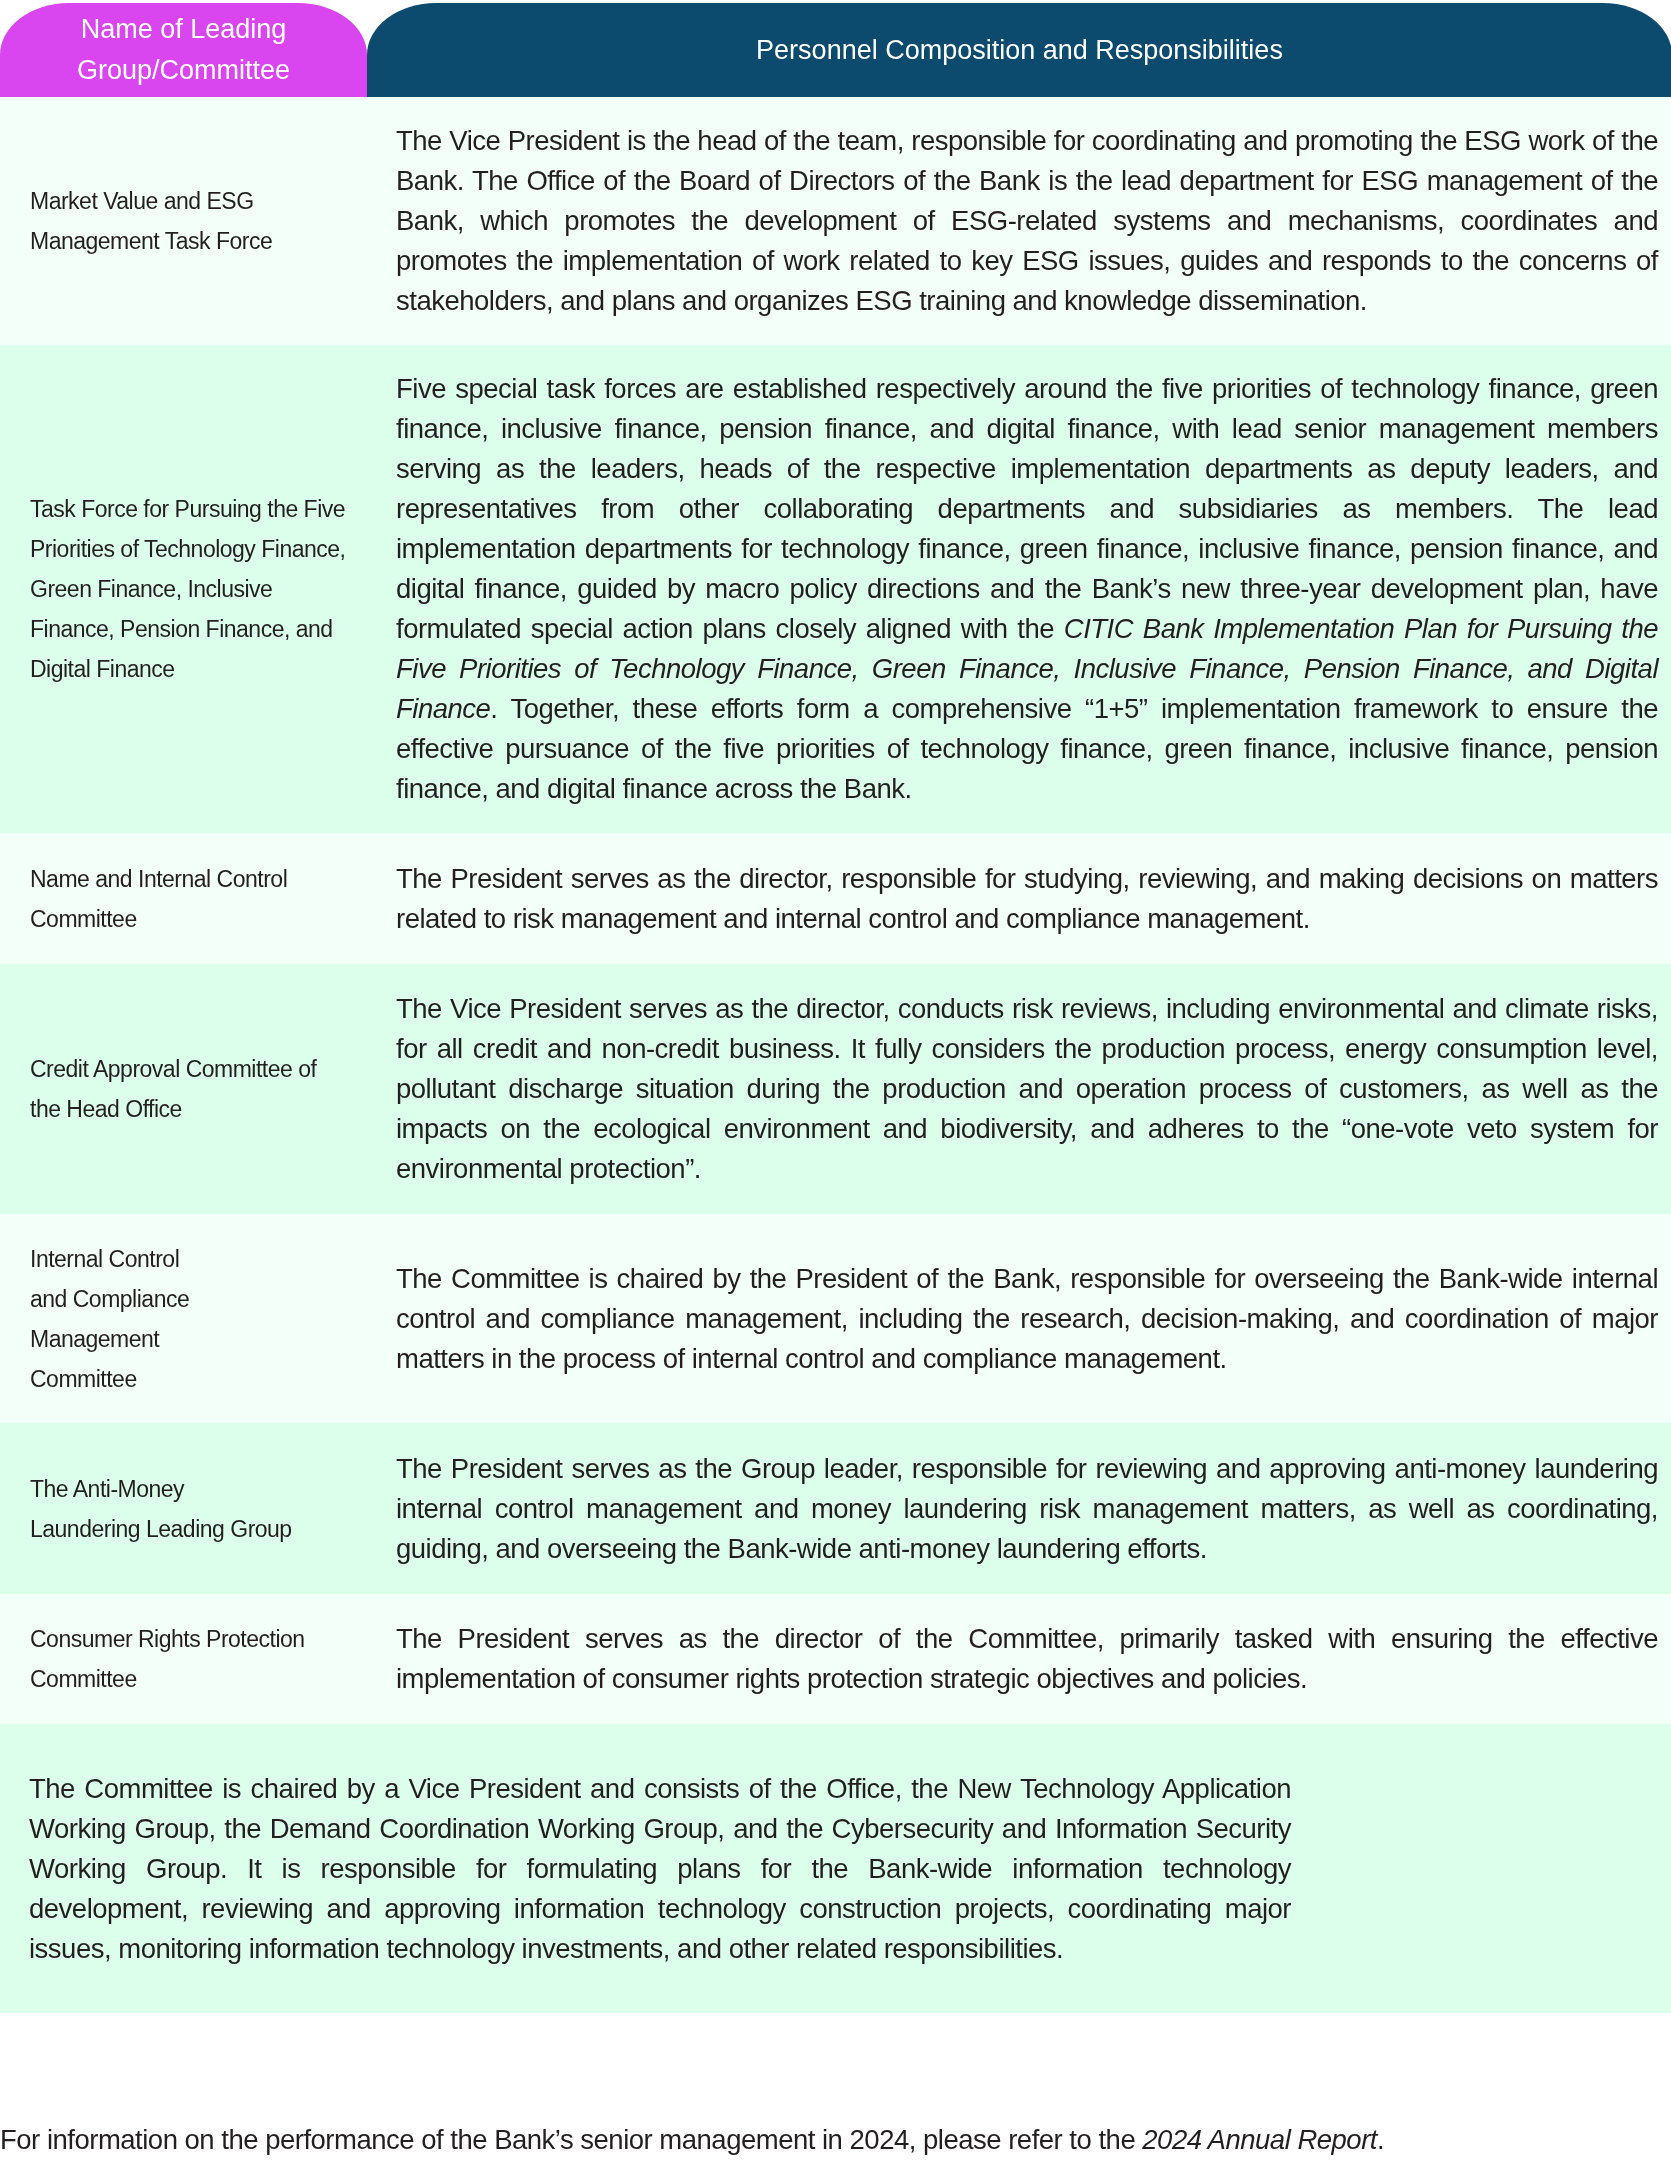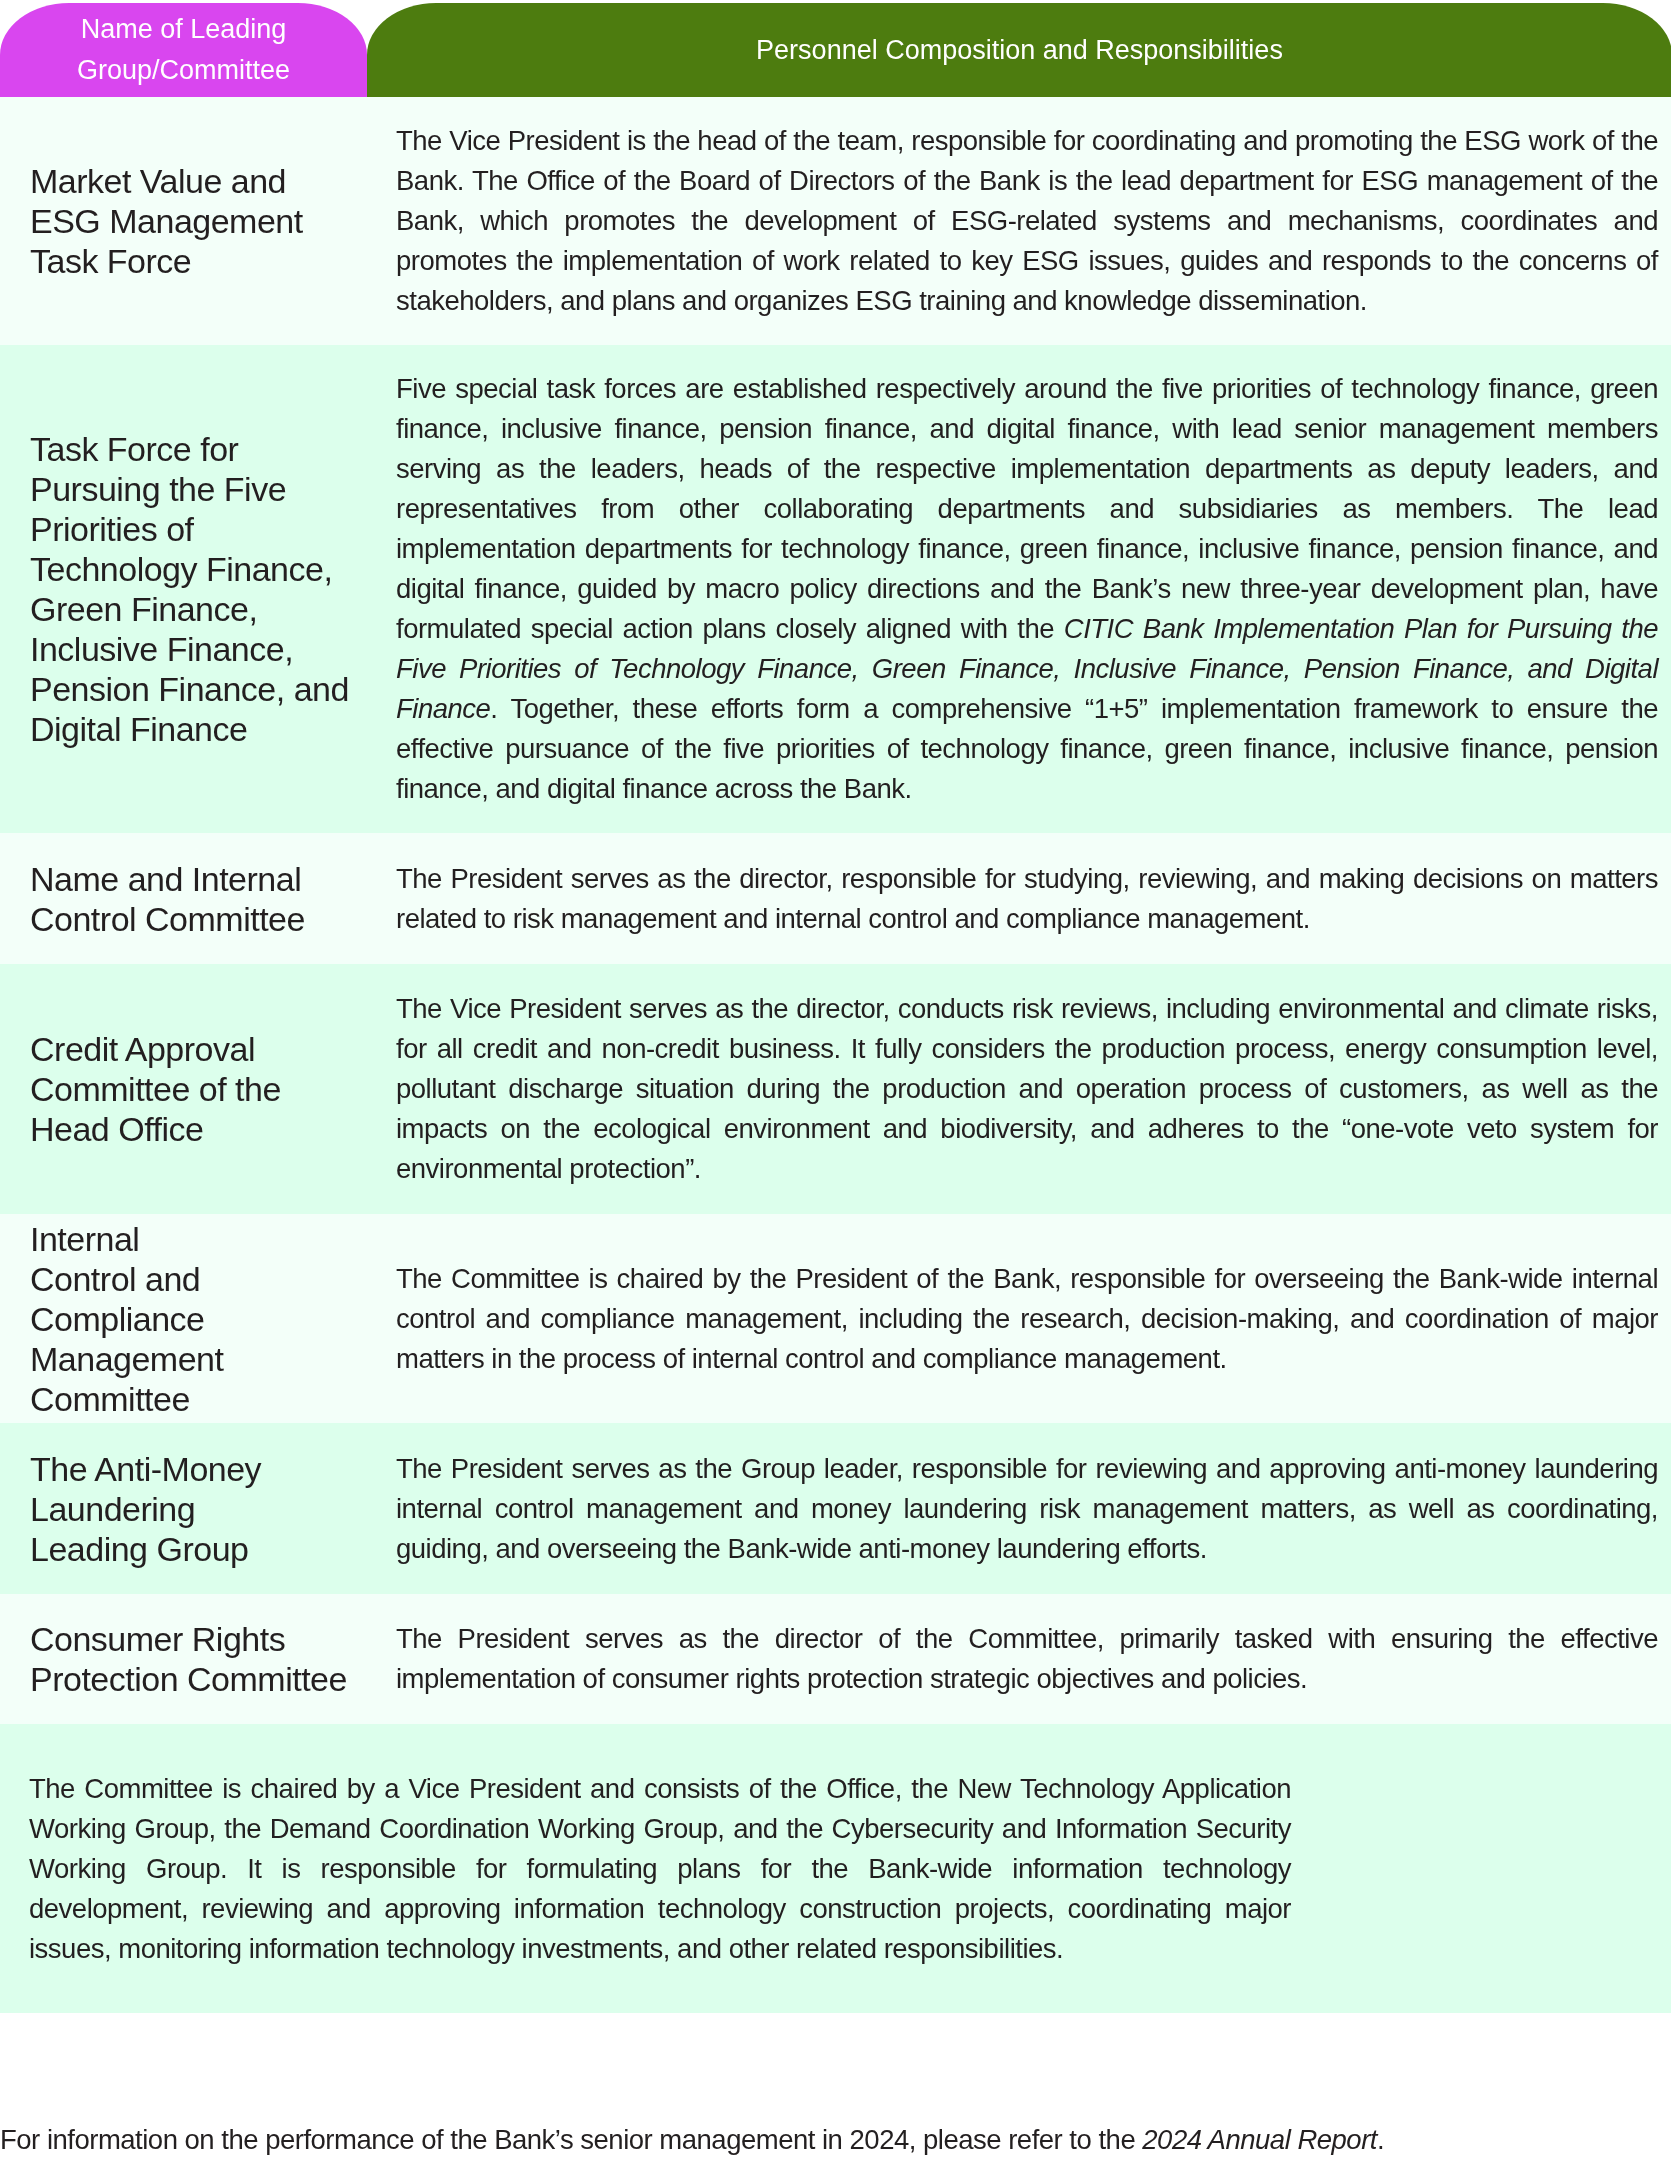--- a/index.html
+++ b/index.html
@@ -8,28 +8,28 @@
     font-family: "Liberation Sans", sans-serif; color: #231f20;
   }
   .table { position: absolute; left: 0; top: 3.4px; width: 1672px; }
   .thead { display: flex; height: 94px; }
   .th {
     color: #ffffff; font-size: 27px; line-height: 41px;
     display: flex; align-items: center; justify-content: center; text-align: center;
     box-sizing: border-box;
   }
   .th-name { width: 367px; background: #d946ef; border-radius: 69px 69px 0 0 / 52px 52px 0 0; }
-  .th-resp { width: 1305px; background: #4d7c0f; border-radius: 69px 69px 0 0 / 52px 52px 0 0; text-align: right; }
+  .th-resp { width: 1305px; background: #0c4a6e; border-radius: 69px 69px 0 0 / 52px 52px 0 0; text-align: right; }
   .tr { display: flex; box-sizing: border-box; }
   .tr.odd { background: #f3fff9; }
   .tr.even { background: #dcffec; }
   .td-name {
     width: 367px; padding-left: 30px; padding-right: 17px; box-sizing: border-box;
     display: flex; align-items: center;
-    font-size: 34px; line-height: 40px; letter-spacing: -0.5px;
+    font-size: 23px; line-height: 40px; letter-spacing: -0.5px;
   }
   .td-resp {
     width: 1305px; padding-left: 396px; margin-left: -367px; box-sizing: border-box;
     padding-right: 14px;
     display: flex; align-items: center;
     font-size: 27.5px; line-height: 40px; letter-spacing: -0.5px; text-align: justify;
   }
   .td-resp { margin-left: 0; padding-left: 29px; }
   .resp-text { width: 100%; }
   .footer {

